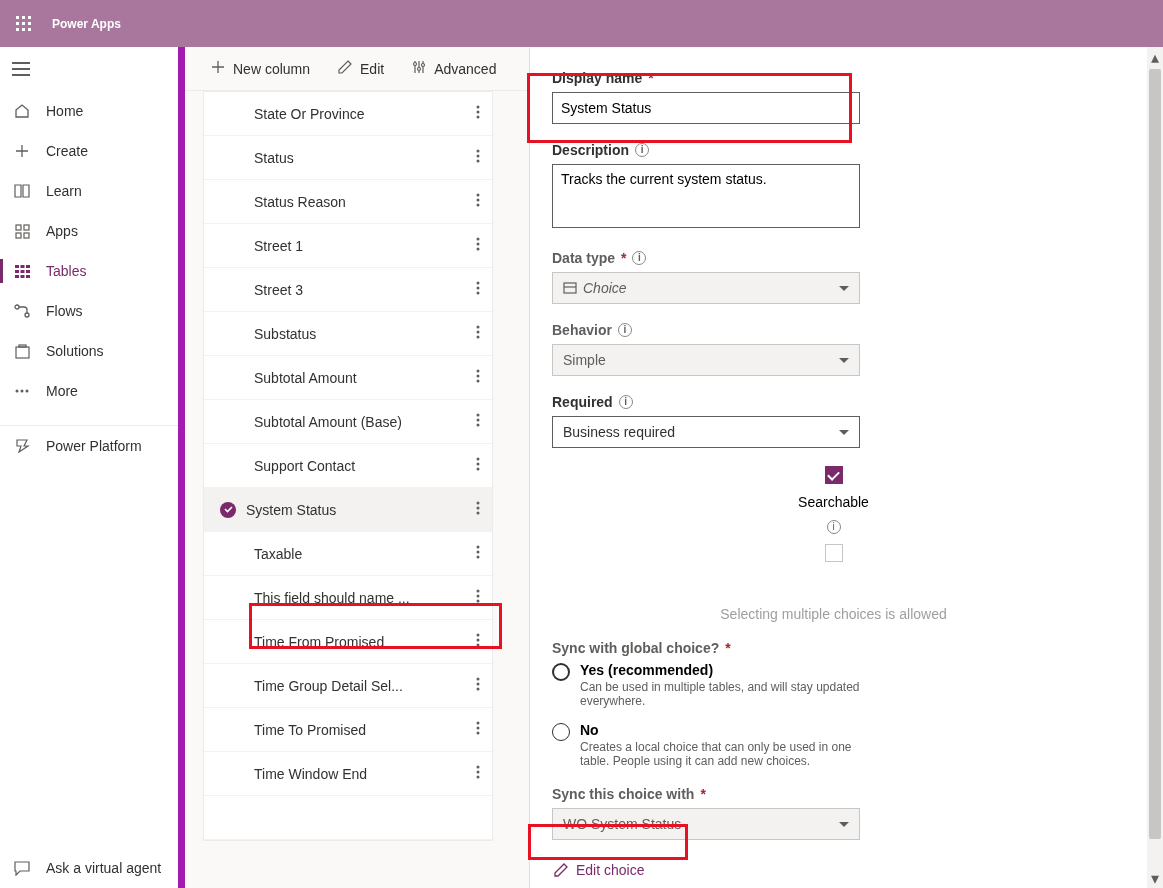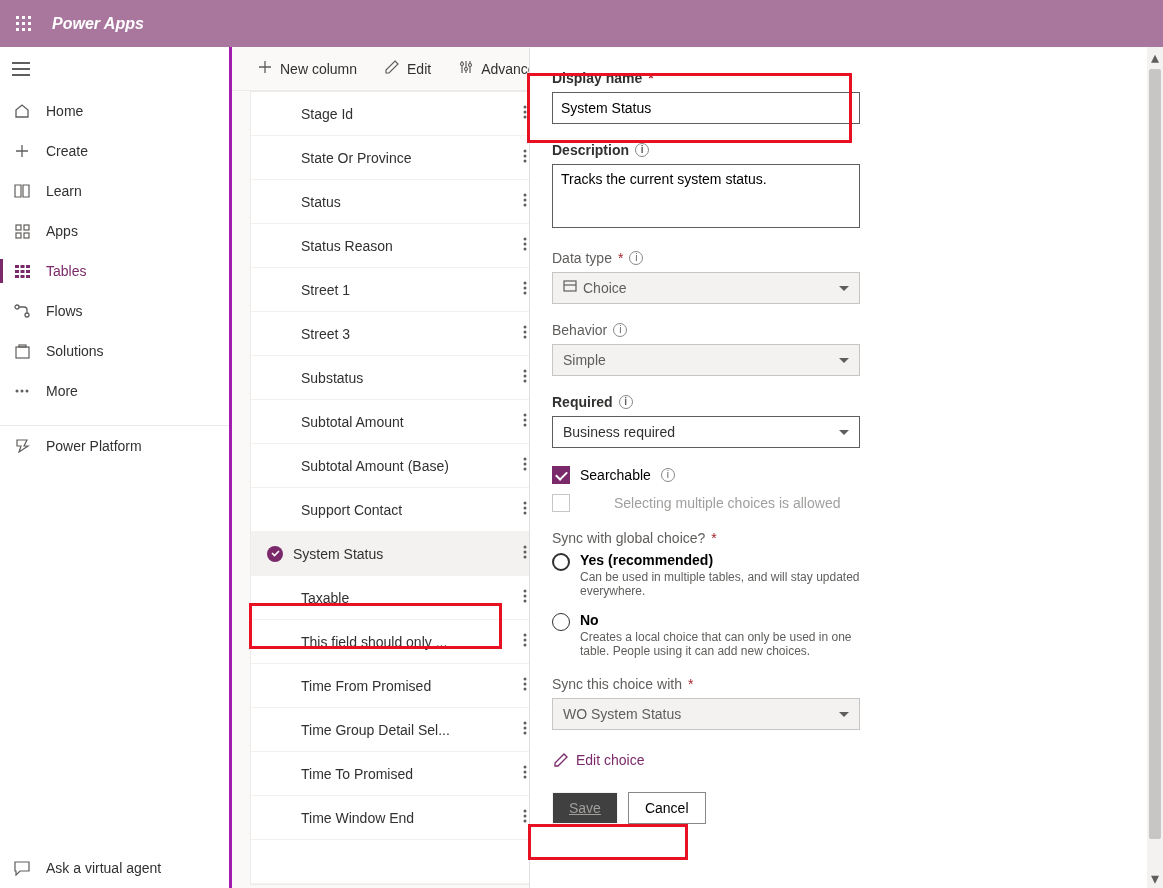--- a/index.html
+++ b/index.html
@@ -2,27 +2,27 @@
 <html><head>
 <meta charset="utf-8">
 <style>
   * { box-sizing: border-box; margin: 0; padding: 0; font-family: "Segoe UI", Arial, sans-serif; }
   body { width: 1163px; height: 888px; overflow: hidden; background: #fff; position: relative; }
 
   
   .topbar { height: 47px; background: #a9779e; display: flex; align-items: center; color: #fff; }
   .waffle { width: 48px; height: 47px; display:flex; align-items:center; justify-content:center; }
   .waffle svg { fill:#fff; }
-  .app-title { font-size: 16px; font-weight: 600; margin-left: 4px; font-style: italic; }
+  .app-title { font-size: 12px; font-weight: 600; margin-left: 4px; }
 
   
   .shell { display:flex; height: calc(888px - 47px); position:relative; }
 
   
-  .nav { width: 232px; border-right: 3px solid #a21caf; display:flex; flex-direction:column; }
+  .nav { width: 185px; border-right: 7px solid #a21caf; display:flex; flex-direction:column; }
   .nav-item { display:flex; align-items:center; height:40px; padding:0 12px 0 12px; gap:14px; color:#323130; font-size:14px; cursor:pointer; }
   .nav-item .ico { width:20px; display:flex; justify-content:center; color:#605e5c; }
   .nav-item.selected { color:#7a296a; }
   .nav-item.selected .ico { color:#7a296a; position:relative; }
   .nav-item.selected::before { content:""; position:absolute; left:0; width:3px; height:24px; background:#7a296a; }
   .nav-item { position:relative; }
   .hamburger { height:44px; display:flex; align-items:center; padding-left:12px; }
   .nav-spacer { flex:1; }
 
   
@@ -38,30 +38,30 @@
   .col-row .more { color:#605e5c; padding:4px; cursor:pointer; }
   .col-row.selected { background:#f3f2f1; }
   .col-row.selected .txt { padding-left:8px; }
   .sel-ico { width:16px; height:16px; border-radius:50%; background:#7a296a; display:inline-flex; align-items:center; justify-content:center; margin-right:10px; }
   .sel-ico svg { fill:#fff; }
 
   
   .props { position:absolute; top:1px; right:16px; width:618px; height:100%; background:#fff; border-left:1px solid #e1dfdd; padding:22px 32px 10px 22px; overflow:hidden; }
   .field { margin-bottom:18px; }
   .label { font-size:14px; font-weight:600; color:#323130; margin-bottom:6px; display:flex; align-items:center; gap:6px; }
-  .label.sub { font-weight:400; color:#605e5c; }
+  .label.sub { font-weight:700; color:#605e5c; }
   .req { color:#a4262c; }
   .info { width:14px; height:14px; border:1px solid #8a8886; border-radius:50%; display:inline-flex; align-items:center; justify-content:center; font-size:10px; color:#605e5c; line-height:1; }
   .input { width:308px; height:32px; border:1px solid #605e5c; padding:0 8px; font-size:14px; }
   .textarea { width:308px; height:64px; border:1px solid #605e5c; padding:6px 8px; font-size:14px; resize:none; }
   .select { width:308px; height:32px; border:1px solid #605e5c; background:#fff; display:flex; align-items:center; justify-content:space-between; padding:0 10px; font-size:14px; color:#323130; }
   .select.disabled { background:#f3f2f1; border-color:#c8c6c4; color:#605e5c; }
   .caret { border-left:5px solid transparent; border-right:5px solid transparent; border-top:5px solid #605e5c; }
-  .choice-ico { display:inline-flex; gap:6px; }
-  .checkbox-row { display:flex; align-items:center; gap:10px; font-size:14px; margin-bottom:10px; }
+  .choice-ico { display:inline-flex; gap:6px; align-items:center;font-style:italic;}
+  .checkbox-row { display:flex; align-items:center; gap:10px; font-size:14px; margin-bottom:10px;flex-direction:column; }
   .chk { width:18px; height:18px; border:1px solid #605e5c; display:inline-flex; align-items:center; justify-content:center; }
   .chk.checked { background:#7a296a; border-color:#7a296a; }
   .chk.checked::after { content:""; width:5px; height:9px; border:solid #fff; border-width:0 2px 2px 0; transform:rotate(45deg); margin-top:-2px;}
   .chk.disabled { border-color:#c8c6c4; }
   .muted { color:#a19f9d;gap:44px; }
 
   .radio-row { display:flex; gap:10px; margin-bottom:6px; }
   .radio { width:18px; height:18px; border:1px solid #323130; border-radius:50%; flex-shrink:0; margin-top:1px;}
   .radio.sel { border-width:2px; border-color:#323130; }
   .radio-label { font-size:14px; font-weight:600; }
@@ -242,28 +242,20 @@
               <circle cx="7" cy="9" r="1.5" fill="#fff"></circle>
               <circle cx="11" cy="5" r="1.5" fill="#fff"></circle>
             </svg></span>
         <span>Advanced</span>
       </div>
     </div>
 
     <div class="content">
       <div class="panel" id="col-list">
           <div class="col-row">
-            <span class="txt">Stage Id</span>
-            <span class="more"><svg width="4" height="14" viewBox="0 0 4 14" fill="#605e5c">
-                <circle cx="2" cy="2" r="1.5"></circle>
-                <circle cx="2" cy="7" r="1.5"></circle>
-                <circle cx="2" cy="12" r="1.5"></circle>
-              </svg></span>
-          </div>
-          <div class="col-row">
             <span class="txt">State Or Province</span>
             <span class="more"><svg width="4" height="14" viewBox="0 0 4 14" fill="#605e5c">
                 <circle cx="2" cy="2" r="1.5"></circle>
                 <circle cx="2" cy="7" r="1.5"></circle>
                 <circle cx="2" cy="12" r="1.5"></circle>
               </svg></span>
           </div>
           <div class="col-row">
             <span class="txt">Status</span>
             <span class="more"><svg width="4" height="14" viewBox="0 0 4 14" fill="#605e5c">
@@ -345,21 +337,21 @@
           </div>
           <div class="col-row">
             <span class="txt">Taxable</span>
             <span class="more"><svg width="4" height="14" viewBox="0 0 4 14" fill="#605e5c">
                 <circle cx="2" cy="2" r="1.5"></circle>
                 <circle cx="2" cy="7" r="1.5"></circle>
                 <circle cx="2" cy="12" r="1.5"></circle>
               </svg></span>
           </div>
           <div class="col-row">
-            <span class="txt">This field should only ...</span>
+            <span class="txt">This field should name ...</span>
             <span class="more"><svg width="4" height="14" viewBox="0 0 4 14" fill="#605e5c">
                 <circle cx="2" cy="2" r="1.5"></circle>
                 <circle cx="2" cy="7" r="1.5"></circle>
                 <circle cx="2" cy="12" r="1.5"></circle>
               </svg></span>
           </div>
           <div class="col-row">
             <span class="txt">Time From Promised</span>
             <span class="more"><svg width="4" height="14" viewBox="0 0 4 14" fill="#605e5c">
                 <circle cx="2" cy="2" r="1.5"></circle>

